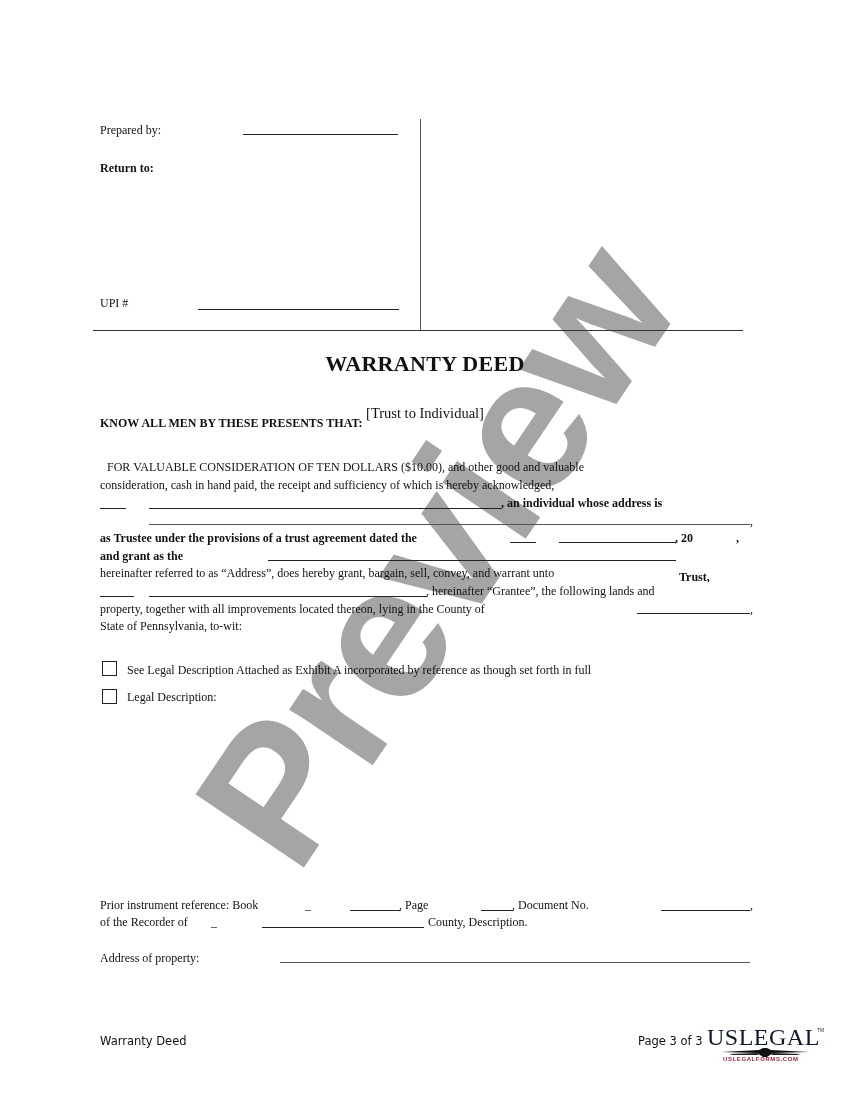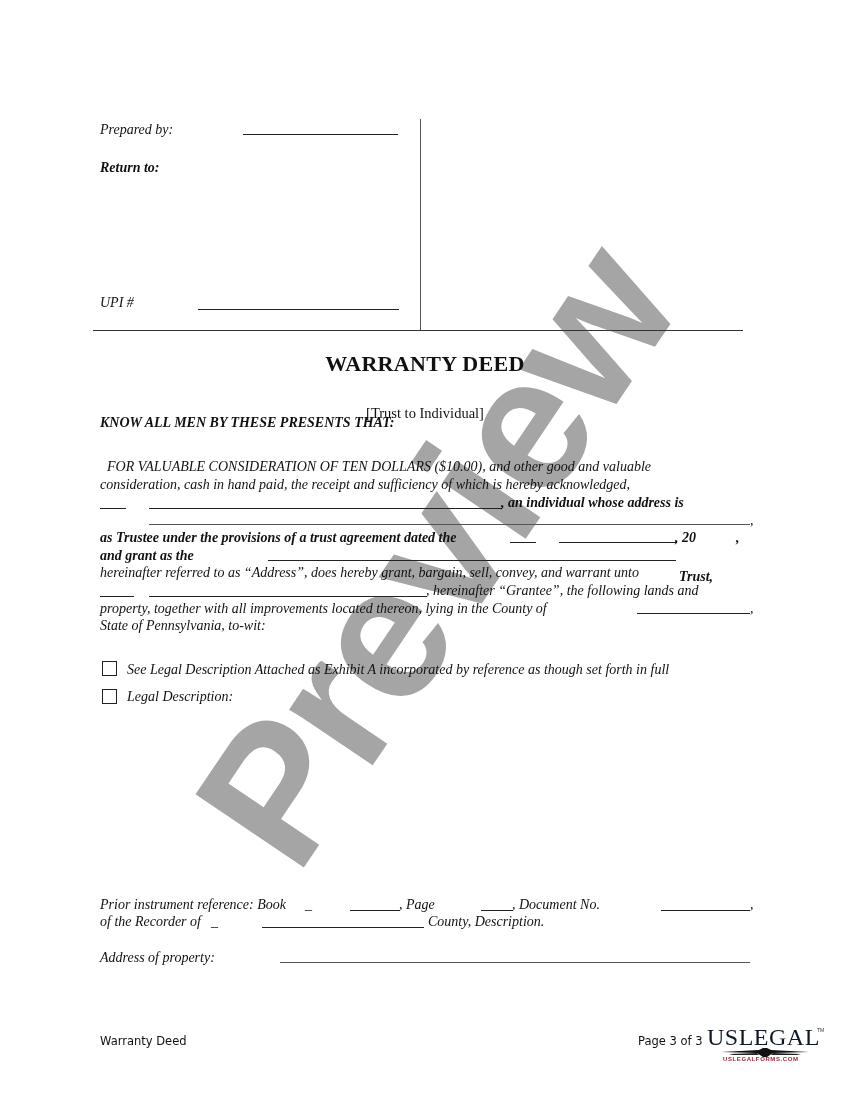--- a/index.html
+++ b/index.html
@@ -1,19 +1,19 @@
 <!DOCTYPE html>
 <html><head>
   <meta charset="utf-8">
   <style>
     html, body { margin: 0; padding: 0; background: #ffffff; }
     body { width: 850px; height: 1100px; position: relative; overflow: hidden;
            font-family: "Liberation Serif", "DejaVu Serif", serif; color: #111; }
     .abs { position: absolute; white-space: nowrap; }
-    .txt { font-size: 14px; line-height: 18px; font-style: italic; }
+    .txt { font-size: 12px; line-height: 18px; }
     .b { font-weight: bold; }
     .line { position: absolute; border-bottom: 1.2px solid #222; height: 0; }
     .hrule { position: absolute; height: 0; border-top: 1.3px solid #333; }
     .vrule { position: absolute; width: 0; border-left: 1.6px solid #555; }
     .title { font-size: 22px; font-weight: bold; letter-spacing: 0.3px; }
     .subtitle { font-size: 14.5px; }
     .checkbox { position: absolute; width: 15px; height: 15px; border: 1.3px solid #222; background: #fff; box-sizing: border-box; }
     .footer-text { font-family: "DejaVu Sans", "Liberation Sans", sans-serif; font-size: 11.5px; color: #111; }
     .watermark { position: absolute; left: 75px; top: 460px; width: 720px; text-align: center;
                  font-family: "Liberation Sans", "DejaVu Sans", sans-serif; font-weight: bold;

